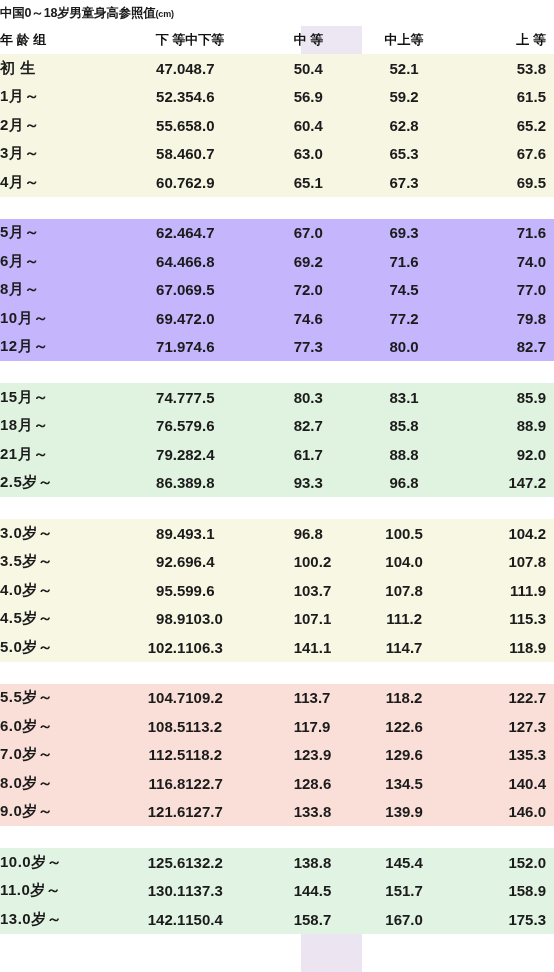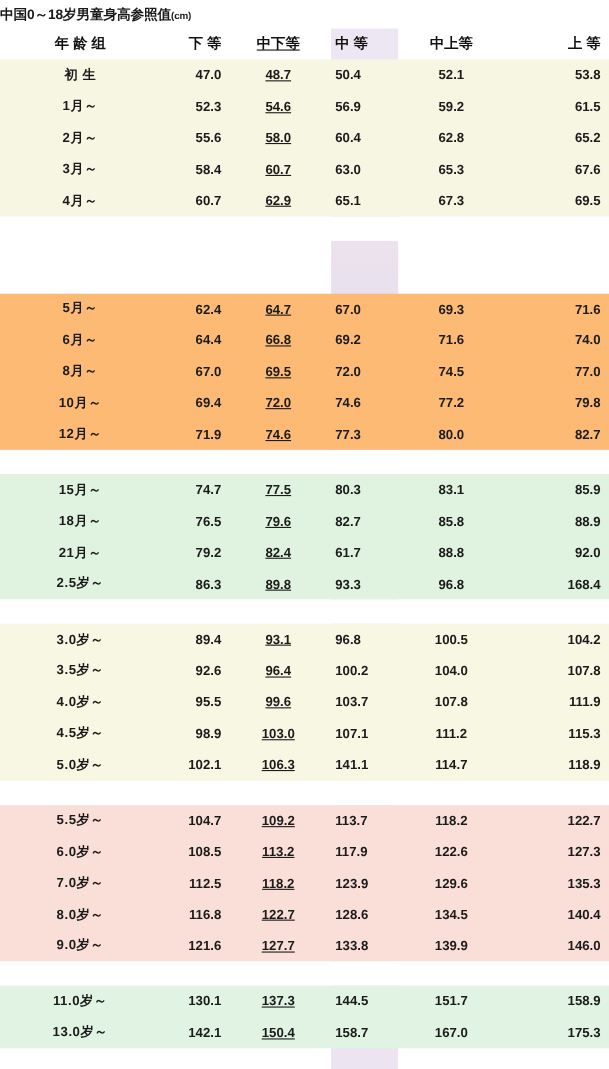--- a/index.html
+++ b/index.html
@@ -69,47 +69,47 @@
     font-weight: bold;
     font-size: 13px;
     color: #111;
   }
 
   .group {
     position: relative;
     z-index: 2;
   }
   .group.g-cream  { background: #f7f6e3; }
-  .group.g-peach  { background: #fdba74; margin-top: 48px; }
+  .group.g-peach  { background: #c4b5fd; }
   .group.g-mint   { background: #e0f3e0; }
   .group.g-cream2 { background: #f8f7e4; }
   .group.g-pink   { background: #fadfd9; }
   .group.g-mint2  { background: #e1f3e2; }
 
   .gap {
     position: relative;
     z-index: 2;
     background: #ffffff;
     height: 22px;
   }
 
   .row {
     height: 28.5px;
     display: flex;
     align-items: center;
     font-family: "Liberation Sans", "DejaVu Sans", sans-serif;
     font-weight: bold;
-    font-size: 12px;
+    font-size: 15px;
     color: #1b1b1b;
   }
 
   
-  .c-age  { width: 104px; text-align: center; letter-spacing: .5px; padding-left: 24px; }
+  .c-age  { width: 104px; letter-spacing: .5px; }
   .c-v1   { width: 84px;  text-align: right; }
-  .c-v2   { width: 110px; text-align: center; text-decoration: underline; }
+  .c-v2   { width: 110px; text-align: left; }
   .c-v3   { width: 64px;  }
   .c-v4   { width: 96px;  text-align: center; }
   .c-v5   { width: 96px;  text-align: right; padding-right: 8px; }
 
   .header-row .c-age { letter-spacing: 0px; }
   .header-row .c-v1,
   .header-row .c-v2,
   .header-row .c-v3,
   .header-row .c-v4 { letter-spacing: 0px; }
   .header-row .c-v5 { letter-spacing: 0px; text-align: right; }
@@ -245,21 +245,21 @@
           <div class="c-v3">61.7</div>
           <div class="c-v4">88.8</div>
           <div class="c-v5">92.0</div>
         </div>
         <div class="row">
           <div class="c-age">2.5岁～</div>
           <div class="c-v1">86.3</div>
           <div class="c-v2">89.8</div>
           <div class="c-v3">93.3</div>
           <div class="c-v4">96.8</div>
-          <div class="c-v5">168.4</div>
+          <div class="c-v5">147.2</div>
         </div>
       </div>
       <div class="gap"></div>
       <div class="group g-cream2">
         <div class="row">
           <div class="c-age">3.0岁～</div>
           <div class="c-v1">89.4</div>
           <div class="c-v2">93.1</div>
           <div class="c-v3">96.8</div>
           <div class="c-v4">100.5</div>
@@ -337,20 +337,28 @@
           <div class="c-v1">121.6</div>
           <div class="c-v2">127.7</div>
           <div class="c-v3">133.8</div>
           <div class="c-v4">139.9</div>
           <div class="c-v5">146.0</div>
         </div>
       </div>
       <div class="gap"></div>
       <div class="group g-mint2">
         <div class="row">
+          <div class="c-age">10.0岁～</div>
+          <div class="c-v1">125.6</div>
+          <div class="c-v2">132.2</div>
+          <div class="c-v3">138.8</div>
+          <div class="c-v4">145.4</div>
+          <div class="c-v5">152.0</div>
+        </div>
+        <div class="row">
           <div class="c-age">11.0岁～</div>
           <div class="c-v1">130.1</div>
           <div class="c-v2">137.3</div>
           <div class="c-v3">144.5</div>
           <div class="c-v4">151.7</div>
           <div class="c-v5">158.9</div>
         </div>
         <div class="row">
           <div class="c-age">13.0岁～</div>
           <div class="c-v1">142.1</div>

